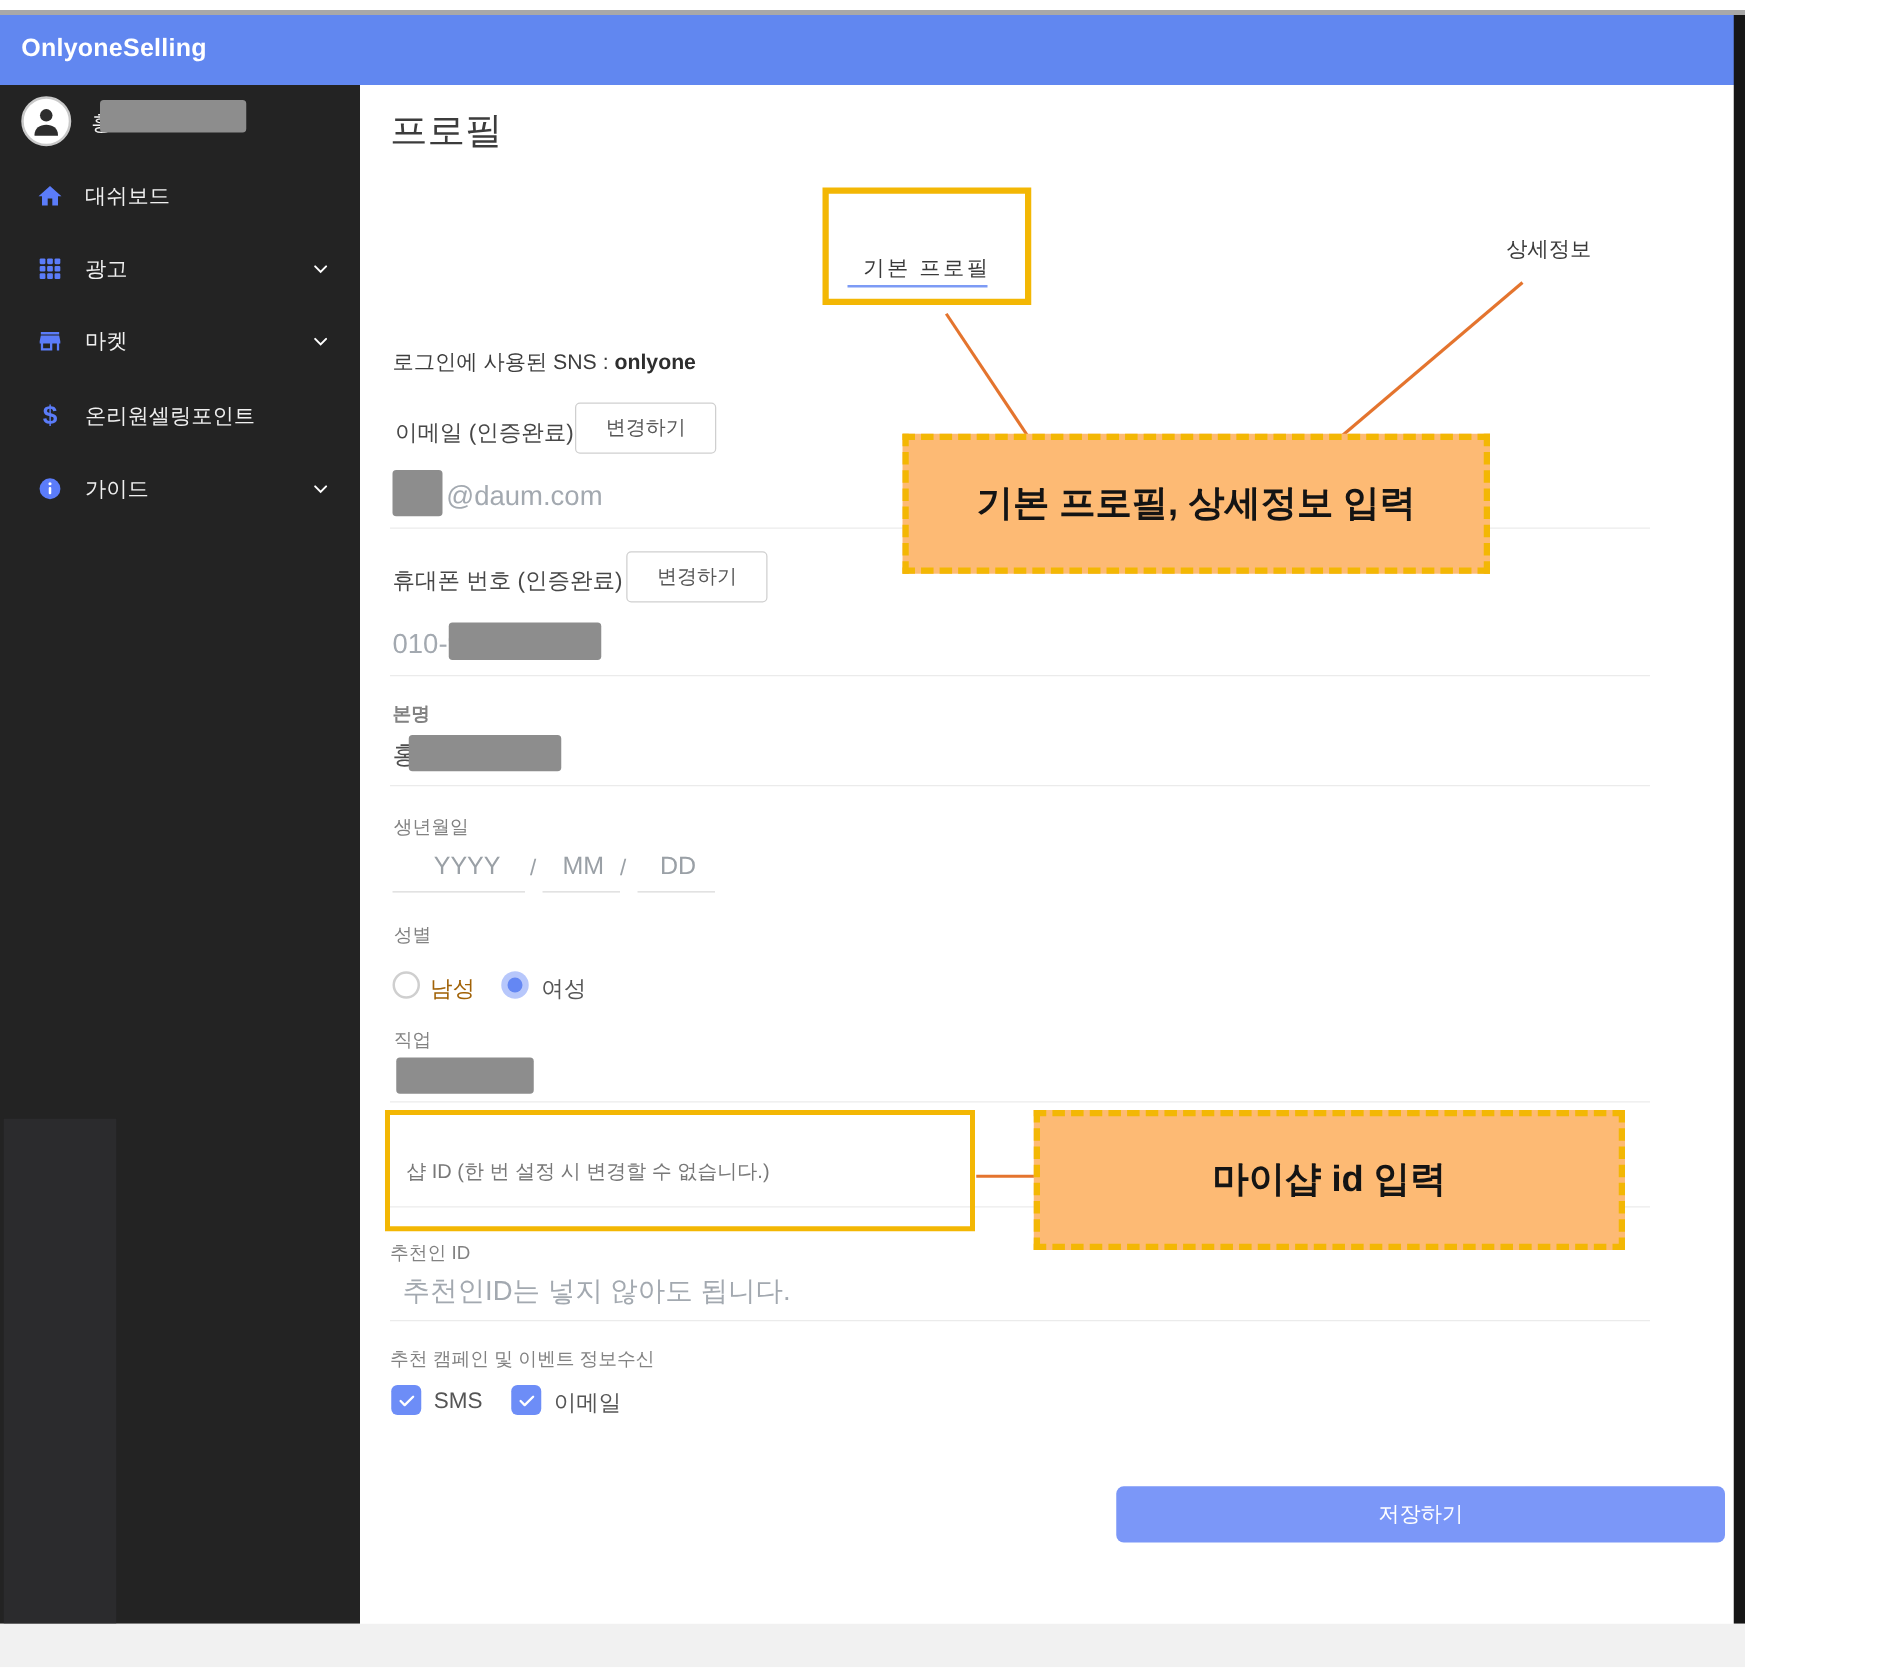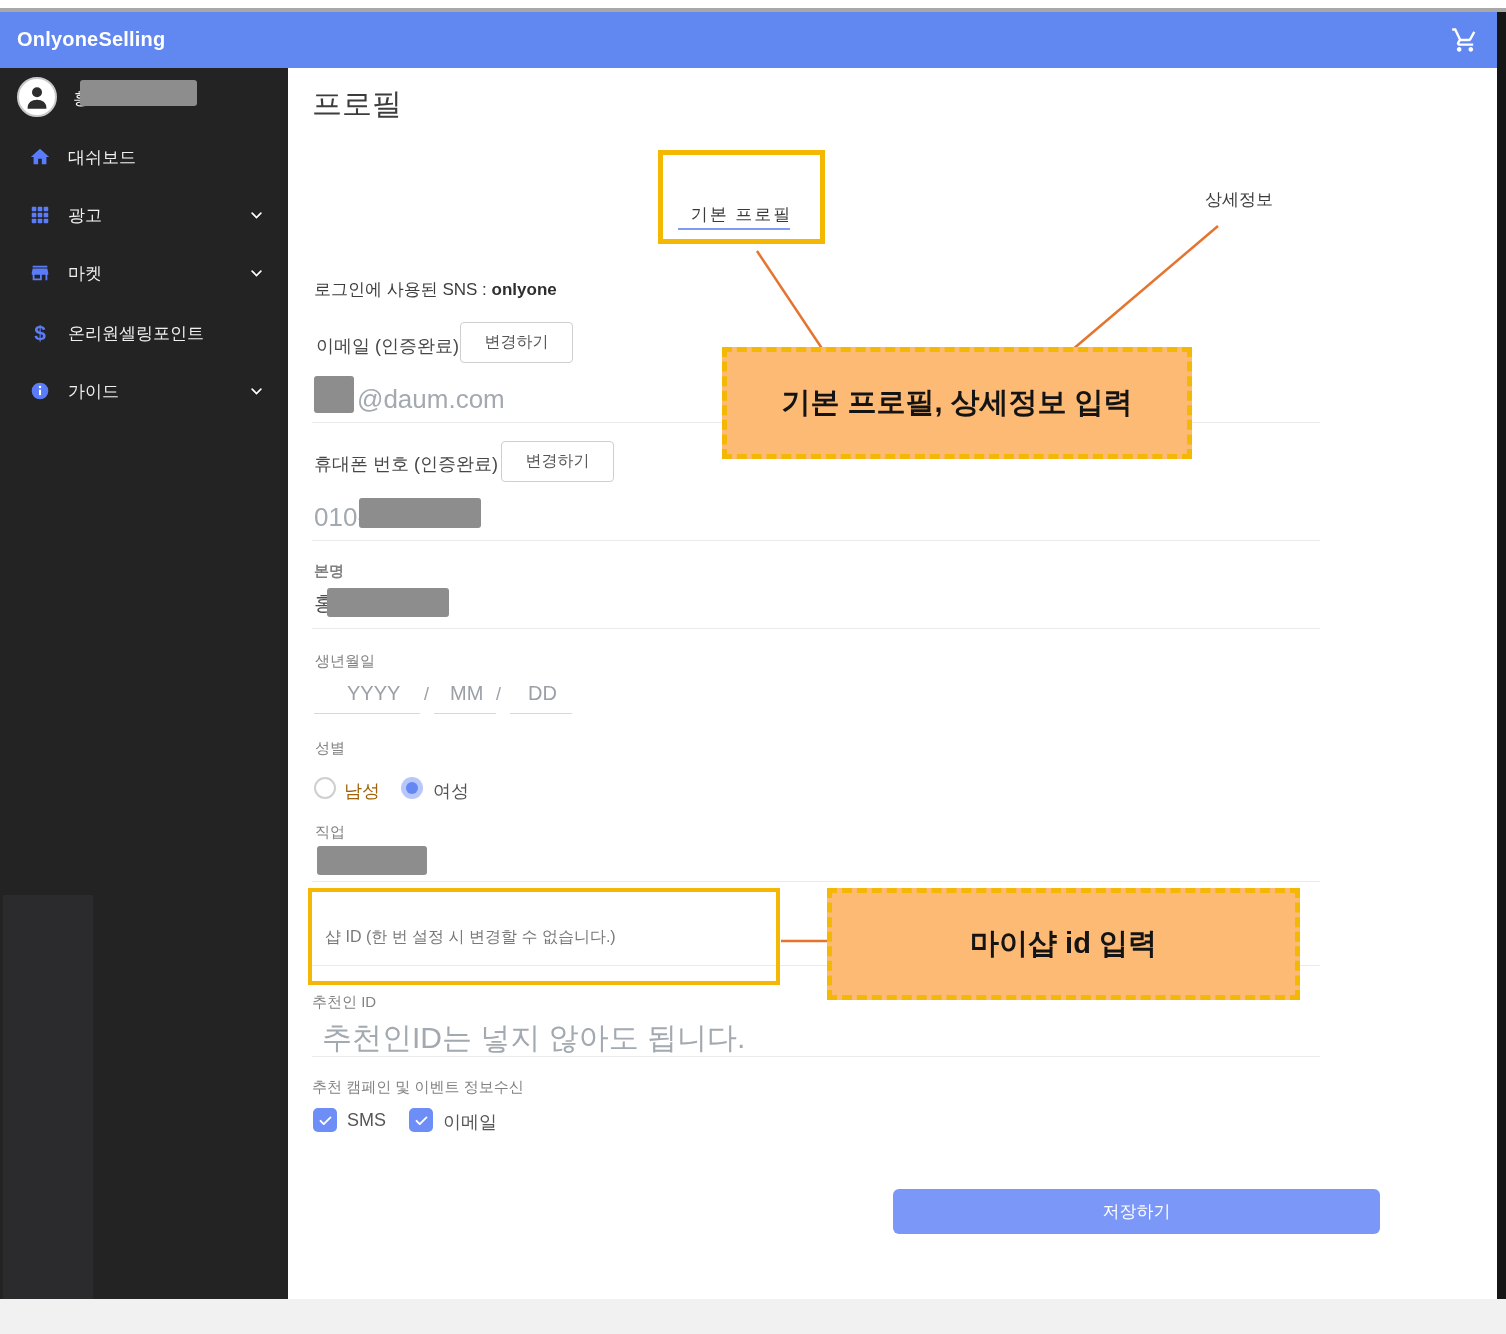--- a/index.html
+++ b/index.html
@@ -1,18 +1,18 @@
 <!DOCTYPE html>
 <html><head>
 <meta charset="utf-8">
 <style>
   * { margin:0; padding:0; box-sizing:border-box; }
   html,body { background:#fff; }
   body { font-family:"Liberation Sans","DejaVu Sans",sans-serif; }
-  #page { position:relative; width:1506px; height:1334px; background:#fff; overflow:hidden;padding-left:20px; }
+  #page { position:relative; width:1396px; height:1334px; background:#fff; overflow:hidden;padding-left:20px; }
 
   
   .top-strip   { position:absolute; left:0; top:0; width:1506px; height:8px; background:#fff; }
   .top-line    { position:absolute; left:0; top:8px; width:1506px; height:4px; background:#a8a8a8; }
   .header      { position:absolute; left:0; top:12px; width:1497px; height:56px; background:#6187f0; }
   .brand       { position:absolute; left:17px; top:16px; color:#fff; font-size:20px; font-weight:700; letter-spacing:.2px; }
   .cart        { position:absolute; right:18px; top:14px; width:28px; height:28px; cursor:pointer; }
   .right-edge  { position:absolute; right:0; top:12px; width:9px; height:1287px; background:#161616; }
 
   
@@ -45,21 +45,21 @@
                  display:flex; align-items:center; justify-content:center;
                  font-size:29px; font-weight:700; color:#141414; }
   .ann-box-1   { left:722px; top:347px; width:470px; height:112px; }
   .ann-box-2   { left:827px; top:888px; width:473px; height:112px; }
 
   .sns-line    { position:absolute; left:314px; top:278px; font-size:17px; color:#3d3d3d; }
   .sns-line b  { font-weight:700; color:#2e2e2e; }
 
   .field-label    { position:absolute; font-size:18px; color:#474747; }
   .small-label    { position:absolute; font-size:15px; color:#828282; }
-  .value-gray     { position:absolute; font-size:26px; color:#a3a9b0; }
+  .value-gray     { position:absolute; font-size:22px; color:#a3a9b0; }
   .value-dark     { position:absolute; font-size:20px; color:#4d4d4d; }
 
   .change-btn  { position:absolute; height:41px; background:#fff; border:1px solid #cfcfcf; border-radius:4px;
                  display:flex; align-items:center; justify-content:center; font-size:16px; color:#565656; cursor:pointer; }
   .change-email { left:460px; top:322px; width:113px; }
   .change-phone { left:501px; top:441px; width:113px; }
 
   .date-ph     { position:absolute; font-size:20px; color:#9aa0a6; cursor:text; }
   .date-sep    { position:absolute; font-size:18px; color:#9aa0a6; }
   .date-line   { position:absolute; height:1px; background:#d9d9d9; }
@@ -226,21 +226,21 @@
   <div class="radio-label" style="left:433px; top:779px; color:#555;">여성</div>
 
   <div class="small-label" style="left:315px; top:823px;">직업</div>
   <span class="redact" style="left:317px; top:846px; width:110px; height:29px;"></span>
 
   <div class="shop-box">
     <div class="shop-label">샵 ID (한 번 설정 시 변경할 수 없습니다.)</div>
   </div>
 
   <div class="small-label" style="left:312px; top:993px;">추천인 ID</div>
-  <div class="value-gray" style="left:322px; top:1018px; font-size:30px;">추천인ID는 넣지 않아도 됩니다.</div>
+  <div class="value-gray" style="left:322px; top:1018px; font-size:22px;">추천인ID는 넣지 않아도 됩니다.</div>
 
   <div class="small-label" style="left:312px; top:1078px;">추천 캠페인 및 이벤트 정보수신</div>
   <div class="checkbox" style="left:313px; top:1108px;">
     <svg viewBox="0 0 24 24" width="15" height="15">
         <path d="M4 12.5l5.2 5.2L20 7" stroke="#fff" stroke-width="3" fill="none" stroke-linecap="round" stroke-linejoin="round"></path>
       </svg>
   </div>
   <div class="check-label" style="left:347px; top:1110px;">SMS</div>
   <div class="checkbox" style="left:409px; top:1108px;">
     <svg viewBox="0 0 24 24" width="15" height="15">

